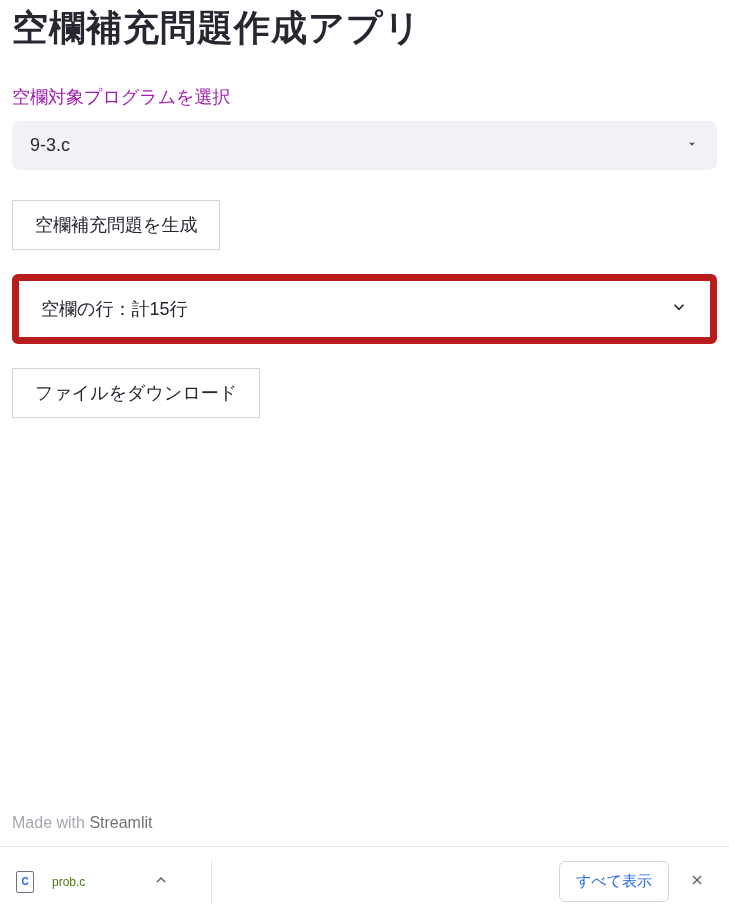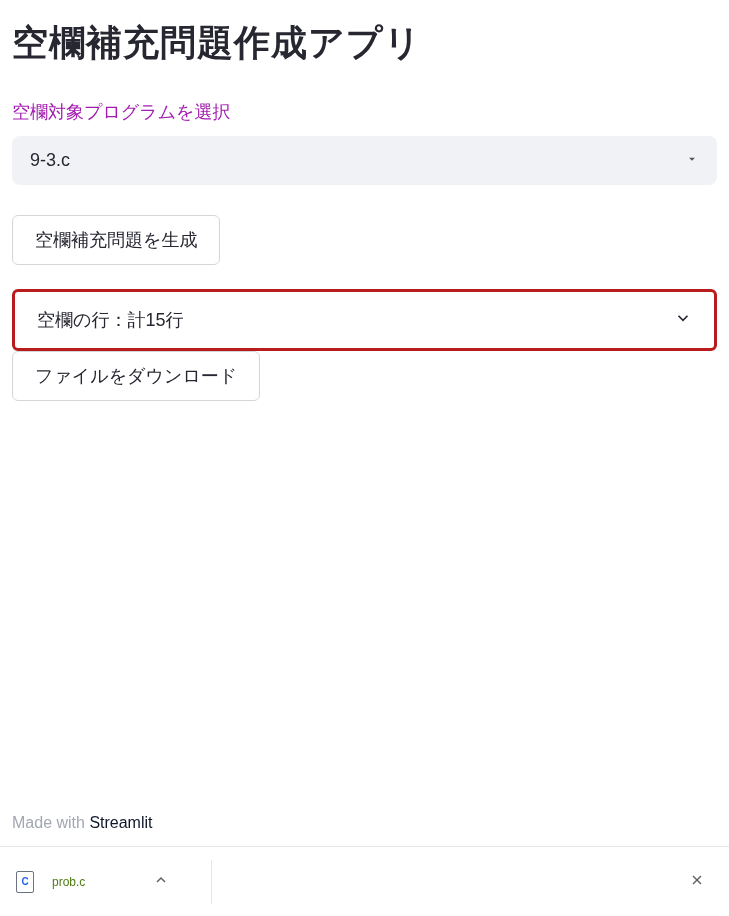--- a/index.html
+++ b/index.html
@@ -11,21 +11,21 @@
       font-family: -apple-system, BlinkMacSystemFont, "Segoe UI", "Hiragino Sans", "Yu Gothic", sans-serif;
       color: #262730;
       background: #ffffff;
       width: 729px;
       height: 916px;
       display: flex;
       flex-direction: column;
       position: relative;
     }
     .main-content {
-      padding: 15px 12px;
+      padding: 0 12px;
       flex: 1;
     }
     .page-title {
       font-size: 36px;
       font-weight: 700;
       letter-spacing: 1px;
       margin-top: 4px;
       margin-bottom: 32px;
       color: #262730;
     }
@@ -45,40 +45,41 @@
       font-size: 18px;
       margin-bottom: 30px;
     }
     .select-box .dropdown-arrow svg {
       width: 14px;
       height: 14px;
     }
     .btn {
       display: inline-block;
       border: 1px solid #d6d6d9;
-      border-radius: 6px;
+      border-radius: 0;
       padding: 12px 22px;
       font-size: 18px;
       background: #ffffff;
       cursor: pointer;
       color: #262730;
       text-align: right;
     }
     .btn-generate {
       margin-bottom: 24px;
     }
     .expander {
-      border: 3px solid #b91c1c;
+      border: 7px solid #b91c1c;
       border-radius: 6px;
       padding: 16px 22px;
       display: flex;
       justify-content: space-between;
       align-items: center;
       cursor: pointer;
       font-size: 18px;
+      margin-bottom: 24px;
     }
     .chevron svg {
       width: 18px;
       height: 18px;
     }
     .footer {
       margin-top: auto;
       padding: 10px 12px 14px 12px;
       font-size: 16px;
       color: #a3a7b0;
@@ -174,34 +175,35 @@
           <polyline points="6 9 12 15 18 9"></polyline>
         </svg>
     </span>
   </div>
 
 
   <button class="btn">ファイルをダウンロード</button>
 </div>
 
 <div class="footer">
-  <span>Made with </span><span style="color:#0f172a;margin-top:27px;">Streamlit</span>
+  <span>Made with </span><span style="color:#737373;margin-top:27px;">Streamlit</span>
 </div>
 
 <div class="download-bar">
   <div class="download-item">
     <span class="file-icon">C</span>
     <span class="file-name">prob.c</span>
     <span class="chevron-up">
       <svg viewBox="0 0 24 24" fill="none" stroke="#5f6368" stroke-width="2.2">
           <polyline points="6 15 12 9 18 15"></polyline>
         </svg>
     </span>
   </div>
   <div class="divider-v"></div>
   <div class="spacer"></div>
+  <button class="show-all-btn">すべて表示</button>
   <span class="close-btn">
     <svg viewBox="0 0 24 24" fill="none" stroke="#5f6368" stroke-width="2.2">
         <line x1="18" y1="6" x2="6" y2="18"></line>
         <line x1="6" y1="6" x2="18" y2="18"></line>
       </svg>
   </span>
 </div>
 
 </body></html>

